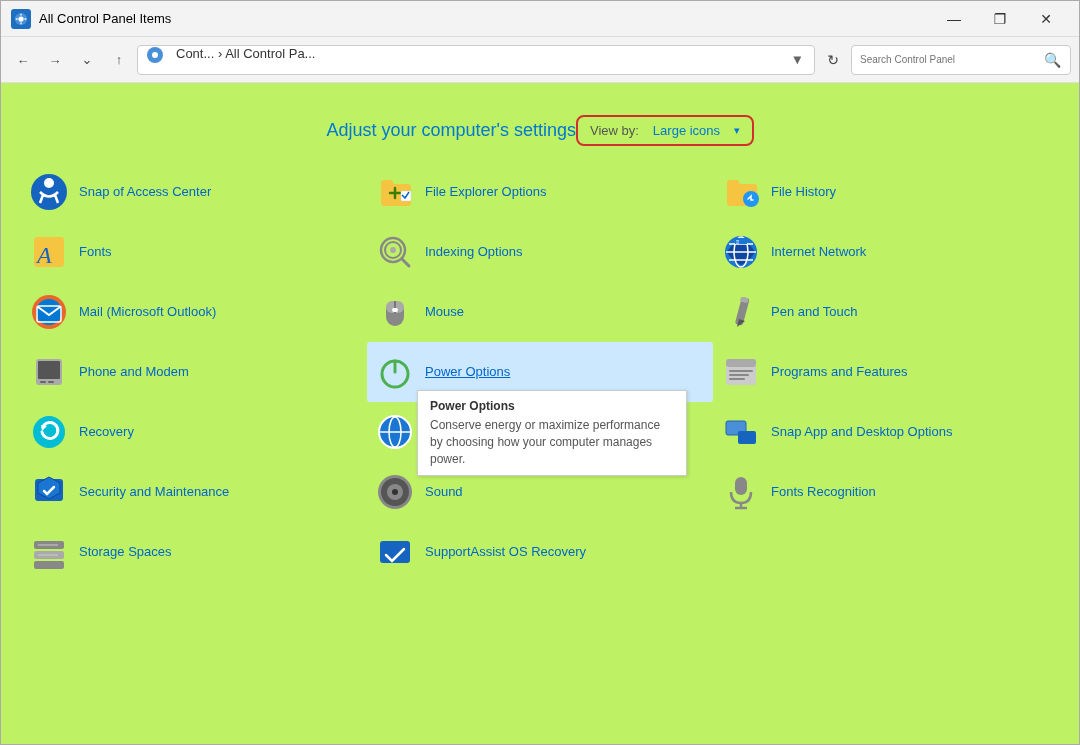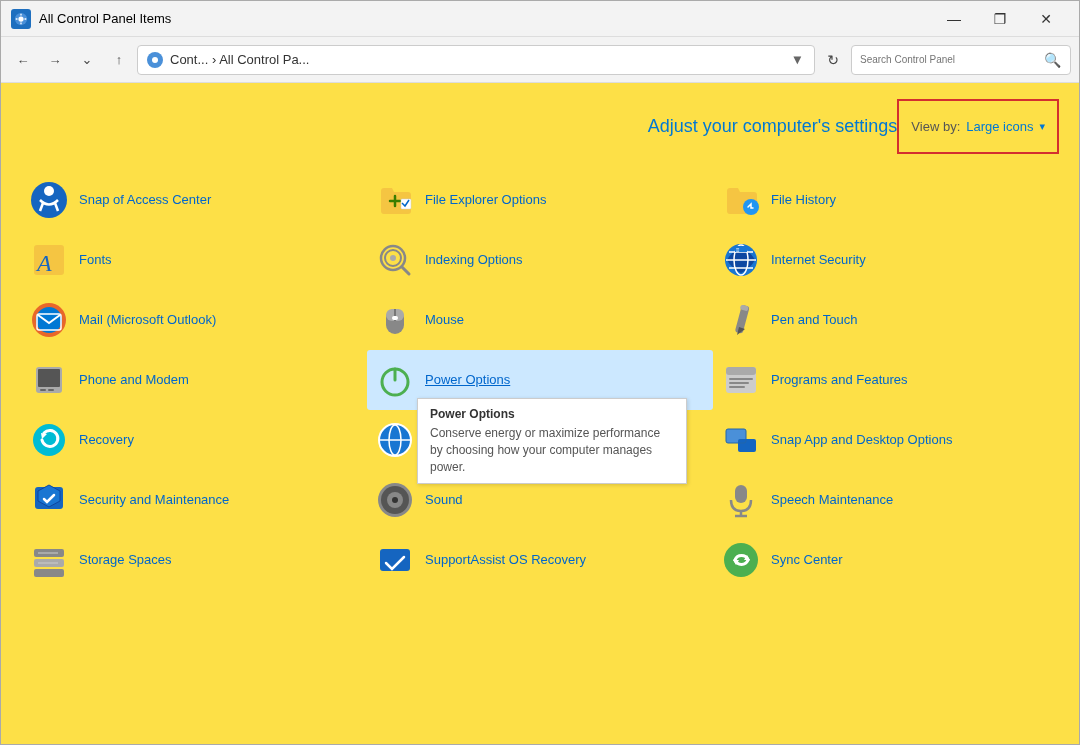--- a/index.html
+++ b/index.html
@@ -1,21 +1,21 @@
 <!DOCTYPE html>
 <html><head>
   <meta charset="utf-8">
   <style>
     * { box-sizing: border-box; margin: 0; padding: 0; }
     body { font-family: 'Segoe UI', Arial, sans-serif; background: #f0f0f0; width: 1080px; height: 745px; overflow: hidden; }
 
     .window {
       width: 1080px;
       height: 745px;
-      background: #fde047;
+      background: #bef264;
       border: 1px solid #aaa;
       display: flex;
       flex-direction: column;
     }
 
     
     .title-bar {
       background: #f3f3f3;
       height: 36px;
       display: flex;
@@ -66,25 +66,24 @@
       color: #444; font-size: 13px;
     }
     .nav-btn:disabled { color: #bbb; cursor: default; }
     .address-box {
       flex: 1;
       height: 30px;
       border: 1px solid #ccc;
       border-radius: 4px;
       background: #fff;
       display: flex;
-      align-items: center;
       padding: 0 8px;
       font-size: 13px;
       color: #333;
-      gap: 6px;
+      gap: 12px;
     }
     .address-box .path { flex: 1; }
     .address-box .dropdown-btn {
       border: none; background: transparent; cursor: pointer; padding: 2px; color: #666;
     }
     .refresh-btn {
       width: 28px; height: 28px;
       border: none; background: transparent;
       cursor: pointer; border-radius: 4px;
       display: flex; align-items: center; justify-content: center;
@@ -121,35 +120,36 @@
     }
 
     .main-panel::-webkit-scrollbar { width: 14px; }
     .main-panel::-webkit-scrollbar-track { background: #f1f1f1; }
     .main-panel::-webkit-scrollbar-thumb { background: #c1c1c1; border: 2px solid #f1f1f1; }
 
     
     .header-row {
       display: flex;
       align-items: center;
-      justify-content: flex-end;
+      justify-content: center;
       margin-bottom: 16px;
+      margin-top: 16px;
     }
     .adjust-text {
       color: #0078d4;
       font-size: 18px;
       font-weight: 400;
     }
     .view-by {
       display: flex;
       align-items: center;
-      gap: 6px;
+      gap: 14px;
       border: 2px solid #d32f2f;
-      padding: 18px 12px;
-      border-radius: 0;
+      padding: 6px 12px;
+      border-radius: 8px;
       font-size: 13px;
     }
     .view-by-label { color: #555; }
     .view-by-value { color: #0078d4; cursor: pointer; }
     .view-by-arrow { color: #0078d4; font-size: 11px; }
 
     
     .cp-grid {
       display: grid;
       grid-template-columns: repeat(3, 1fr);
@@ -318,21 +318,21 @@
                 <circle cx="19" cy="19" r="16" fill="#1976d2"></circle>
                 <path d="M5 19 Q10 10 19 6 Q28 10 33 19 Q28 28 19 32 Q10 28 5 19Z" fill="#0d47a1"></path>
                 <ellipse cx="19" cy="19" rx="7" ry="15" fill="none" stroke="white" stroke-width="1.5"></ellipse>
                 <line x1="4" y1="19" x2="34" y2="19" stroke="white" stroke-width="1.5"></line>
                 <line x1="7" y1="11" x2="31" y2="11" stroke="white" stroke-width="1.5"></line>
                 <line x1="7" y1="27" x2="31" y2="27" stroke="white" stroke-width="1.5"></line>
                 <rect x="13" y="5" width="12" height="6" fill="#1976d2"></rect>
                 <text x="14" y="11" font-size="6" fill="white">≡</text>
               </svg>
           </div>
-          <span class="cp-item-label">Internet Security</span>
+          <span class="cp-item-label">Internet Network</span>
         </div>
 
 
         <div class="cp-item">
           <div class="cp-item-icon">
             <svg width="38" height="38" viewBox="0 0 38 38">
                 <circle cx="19" cy="19" r="17" fill="#e8672a"></circle>
                 <circle cx="19" cy="19" r="13" fill="#0078d4"></circle>
                 <path d="M8 14 L19 22 L30 14" stroke="white" stroke-width="2" fill="none"></path>
                 <rect x="7" y="13" width="24" height="16" rx="2" fill="none" stroke="white" stroke-width="1.5"></rect>
@@ -464,21 +464,21 @@
 
         <div class="cp-item">
           <div class="cp-item-icon">
             <svg width="38" height="38" viewBox="0 0 38 38">
                 <rect x="13" y="4" width="12" height="18" rx="6" fill="#888"></rect>
                 <path d="M9 19 Q9 30 19 30 Q29 30 29 19" stroke="#888" stroke-width="2.5" fill="none"></path>
                 <line x1="19" y1="30" x2="19" y2="35" stroke="#888" stroke-width="2.5"></line>
                 <line x1="13" y1="35" x2="25" y2="35" stroke="#888" stroke-width="2.5"></line>
               </svg>
           </div>
-          <span class="cp-item-label">Speech Maintenance</span>
+          <span class="cp-item-label">Fonts Recognition</span>
         </div>
 
         <div class="cp-item">
           <div class="cp-item-icon">
             <svg width="38" height="38" viewBox="0 0 38 38">
                 <rect x="4" y="8" width="30" height="8" rx="2" fill="#888"></rect>
                 <rect x="4" y="18" width="30" height="8" rx="2" fill="#aaa"></rect>
                 <rect x="4" y="28" width="30" height="8" rx="2" fill="#888"></rect>
                 <line x1="8" y1="12" x2="28" y2="12" stroke="#ccc" stroke-width="1"></line>
                 <line x1="8" y1="22" x2="28" y2="22" stroke="#ccc" stroke-width="1"></line>
@@ -490,30 +490,18 @@
         <div class="cp-item">
           <div class="cp-item-icon">
             <svg width="38" height="38" viewBox="0 0 38 38">
                 <rect x="4" y="8" width="30" height="22" rx="3" fill="#1565c0"></rect>
                 <path d="M10 22 L16 28 L28 16" stroke="white" stroke-width="2.5" fill="none" stroke-linecap="round"></path>
               </svg>
           </div>
           <span class="cp-item-label">SupportAssist OS Recovery</span>
         </div>
 
-        <div class="cp-item">
-          <div class="cp-item-icon">
-            <svg width="38" height="38" viewBox="0 0 38 38">
-                <circle cx="19" cy="19" r="17" fill="#4caf50"></circle>
-                <path d="M13 19 A7 7 0 0 1 26 19" stroke="white" stroke-width="3" fill="none" stroke-linecap="round"></path>
-                <path d="M26 19 A7 7 0 0 1 13 19" stroke="white" stroke-width="3" fill="none" stroke-linecap="round"></path>
-                <polygon points="25,14 28,19 22,19" fill="white"></polygon>
-                <polygon points="14,24 11,19 17,19" fill="white"></polygon>
-              </svg>
-          </div>
-          <span class="cp-item-label">Sync Center</span>
-        </div>
 
 
       </div>
     </div>
   </div>
 </div>
 
 </body></html>

